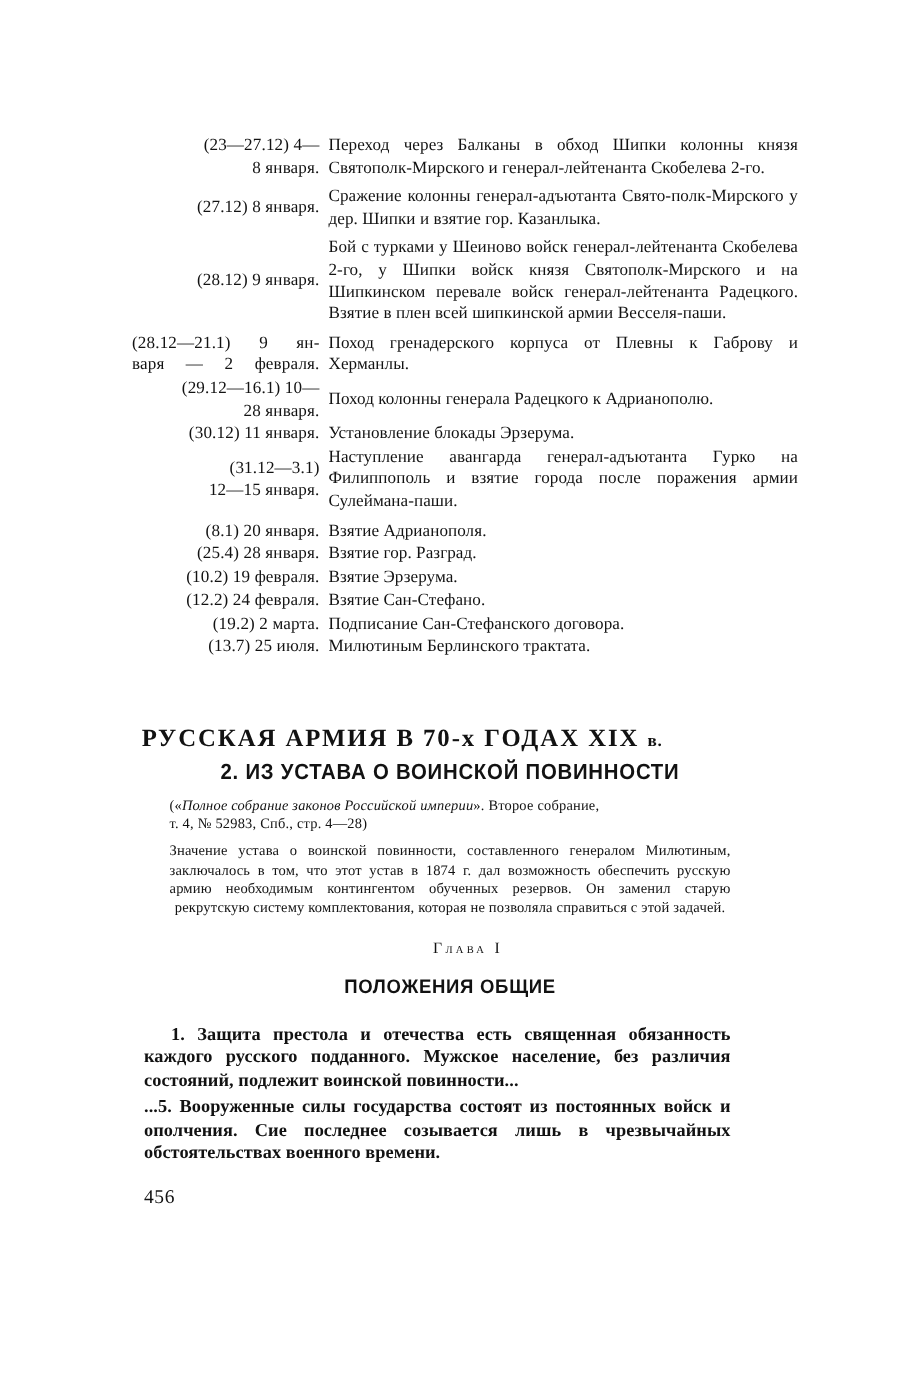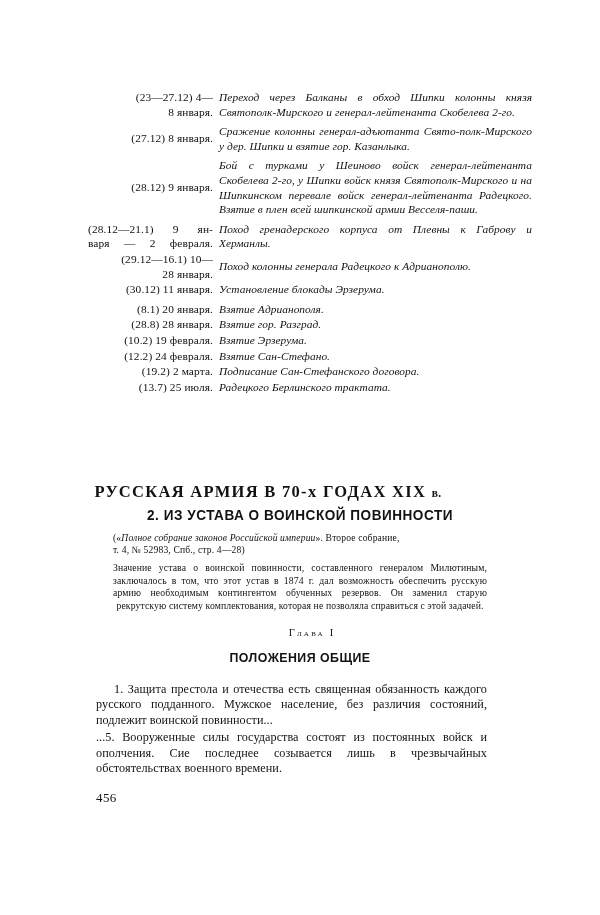--- a/index.html
+++ b/index.html
@@ -48,21 +48,20 @@
     white-space:normal;
   }
   .chrono-text{
     flex:1 1 auto;
     font-size:11.4px;
     line-height:14.6px;
     text-align:justify;
     text-align-last:left;
     hyphens:manual;
     letter-spacing:.05px;
-    font-style:italic;
   }
   .gap-sm{height:4px;}
 
   
   .main-title{
     position:absolute;
     left:0;top:482px;width:536px;
     text-align:center;
     font-size:16.5px;
     letter-spacing:1.3px;
@@ -138,20 +137,21 @@
     left:96px;top:682px;
     width:409px;
   }
   .body-block p{
     margin:0 18px 2px 0;
     font-size:12.2px;
     line-height:15.4px;
     text-align:justify;
     text-align-last:left;
     letter-spacing:.05px;
+    font-weight:bold;
   }
   .body-block p.indent{text-indent:18px;}
 
   
   .folio{
     position:absolute;
     left:96px;top:790px;
     font-size:13px;
     letter-spacing:.4px;
   }
@@ -197,30 +197,37 @@
           <span class="dline">28 января.</span>
         </div>
         <div class="chrono-text">Поход колонны генерала Радецкого к Адрианополю.</div>
       </div>
       <div class="chrono-row">
         <div class="chrono-date">
           <span class="dline">(30.12) 11 января.</span>
         </div>
         <div class="chrono-text">Установление блокады Эрзерума.</div>
       </div>
+      <div class="chrono-row">
+        <div class="chrono-date">
+          <span class="dline">(31.12—3.1)</span>
+          <span class="dline">12—15 января.</span>
+        </div>
+        <div class="chrono-text">Наступление авангарда генерал-адъютанта Гурко на Филиппополь и взятие города после поражения армии Сулеймана-паши.</div>
+      </div>
       <div class="gap-sm"></div>
       <div class="chrono-row">
         <div class="chrono-date">
           <span class="dline">(8.1)  20 января.</span>
         </div>
         <div class="chrono-text">Взятие Адрианополя.</div>
       </div>
       <div class="chrono-row">
         <div class="chrono-date">
-          <span class="dline">(28.8)  28 января.</span>
+          <span class="dline">(25.4)  28 января.</span>
         </div>
         <div class="chrono-text">Взятие гор. Разград.</div>
       </div>
       <div class="chrono-row">
         <div class="chrono-date">
           <span class="dline">(10.2)  19 февраля.</span>
         </div>
         <div class="chrono-text">Взятие Эрзерума.</div>
       </div>
       <div class="chrono-row">
@@ -232,21 +239,21 @@
       <div class="chrono-row">
         <div class="chrono-date">
           <span class="dline">(19.2)  2 марта.</span>
         </div>
         <div class="chrono-text">Подписание Сан-Стефанского договора.</div>
       </div>
       <div class="chrono-row">
         <div class="chrono-date">
           <span class="dline">(13.7)  25 июля.</span>
         </div>
-        <div class="chrono-text">Радецкого Берлинского трактата.</div>
+        <div class="chrono-text">Милютиным Берлинского трактата.</div>
       </div>
     </div>
 
   <div class="main-title">
     <span>РУССКАЯ АРМИЯ В 70-х ГОДАХ XIX</span>
     <span class="smallcap">в.</span>
   </div>
 
   <div class="sub-title">2. ИЗ УСТАВА О ВОИНСКОЙ ПОВИННОСТИ</div>
 

